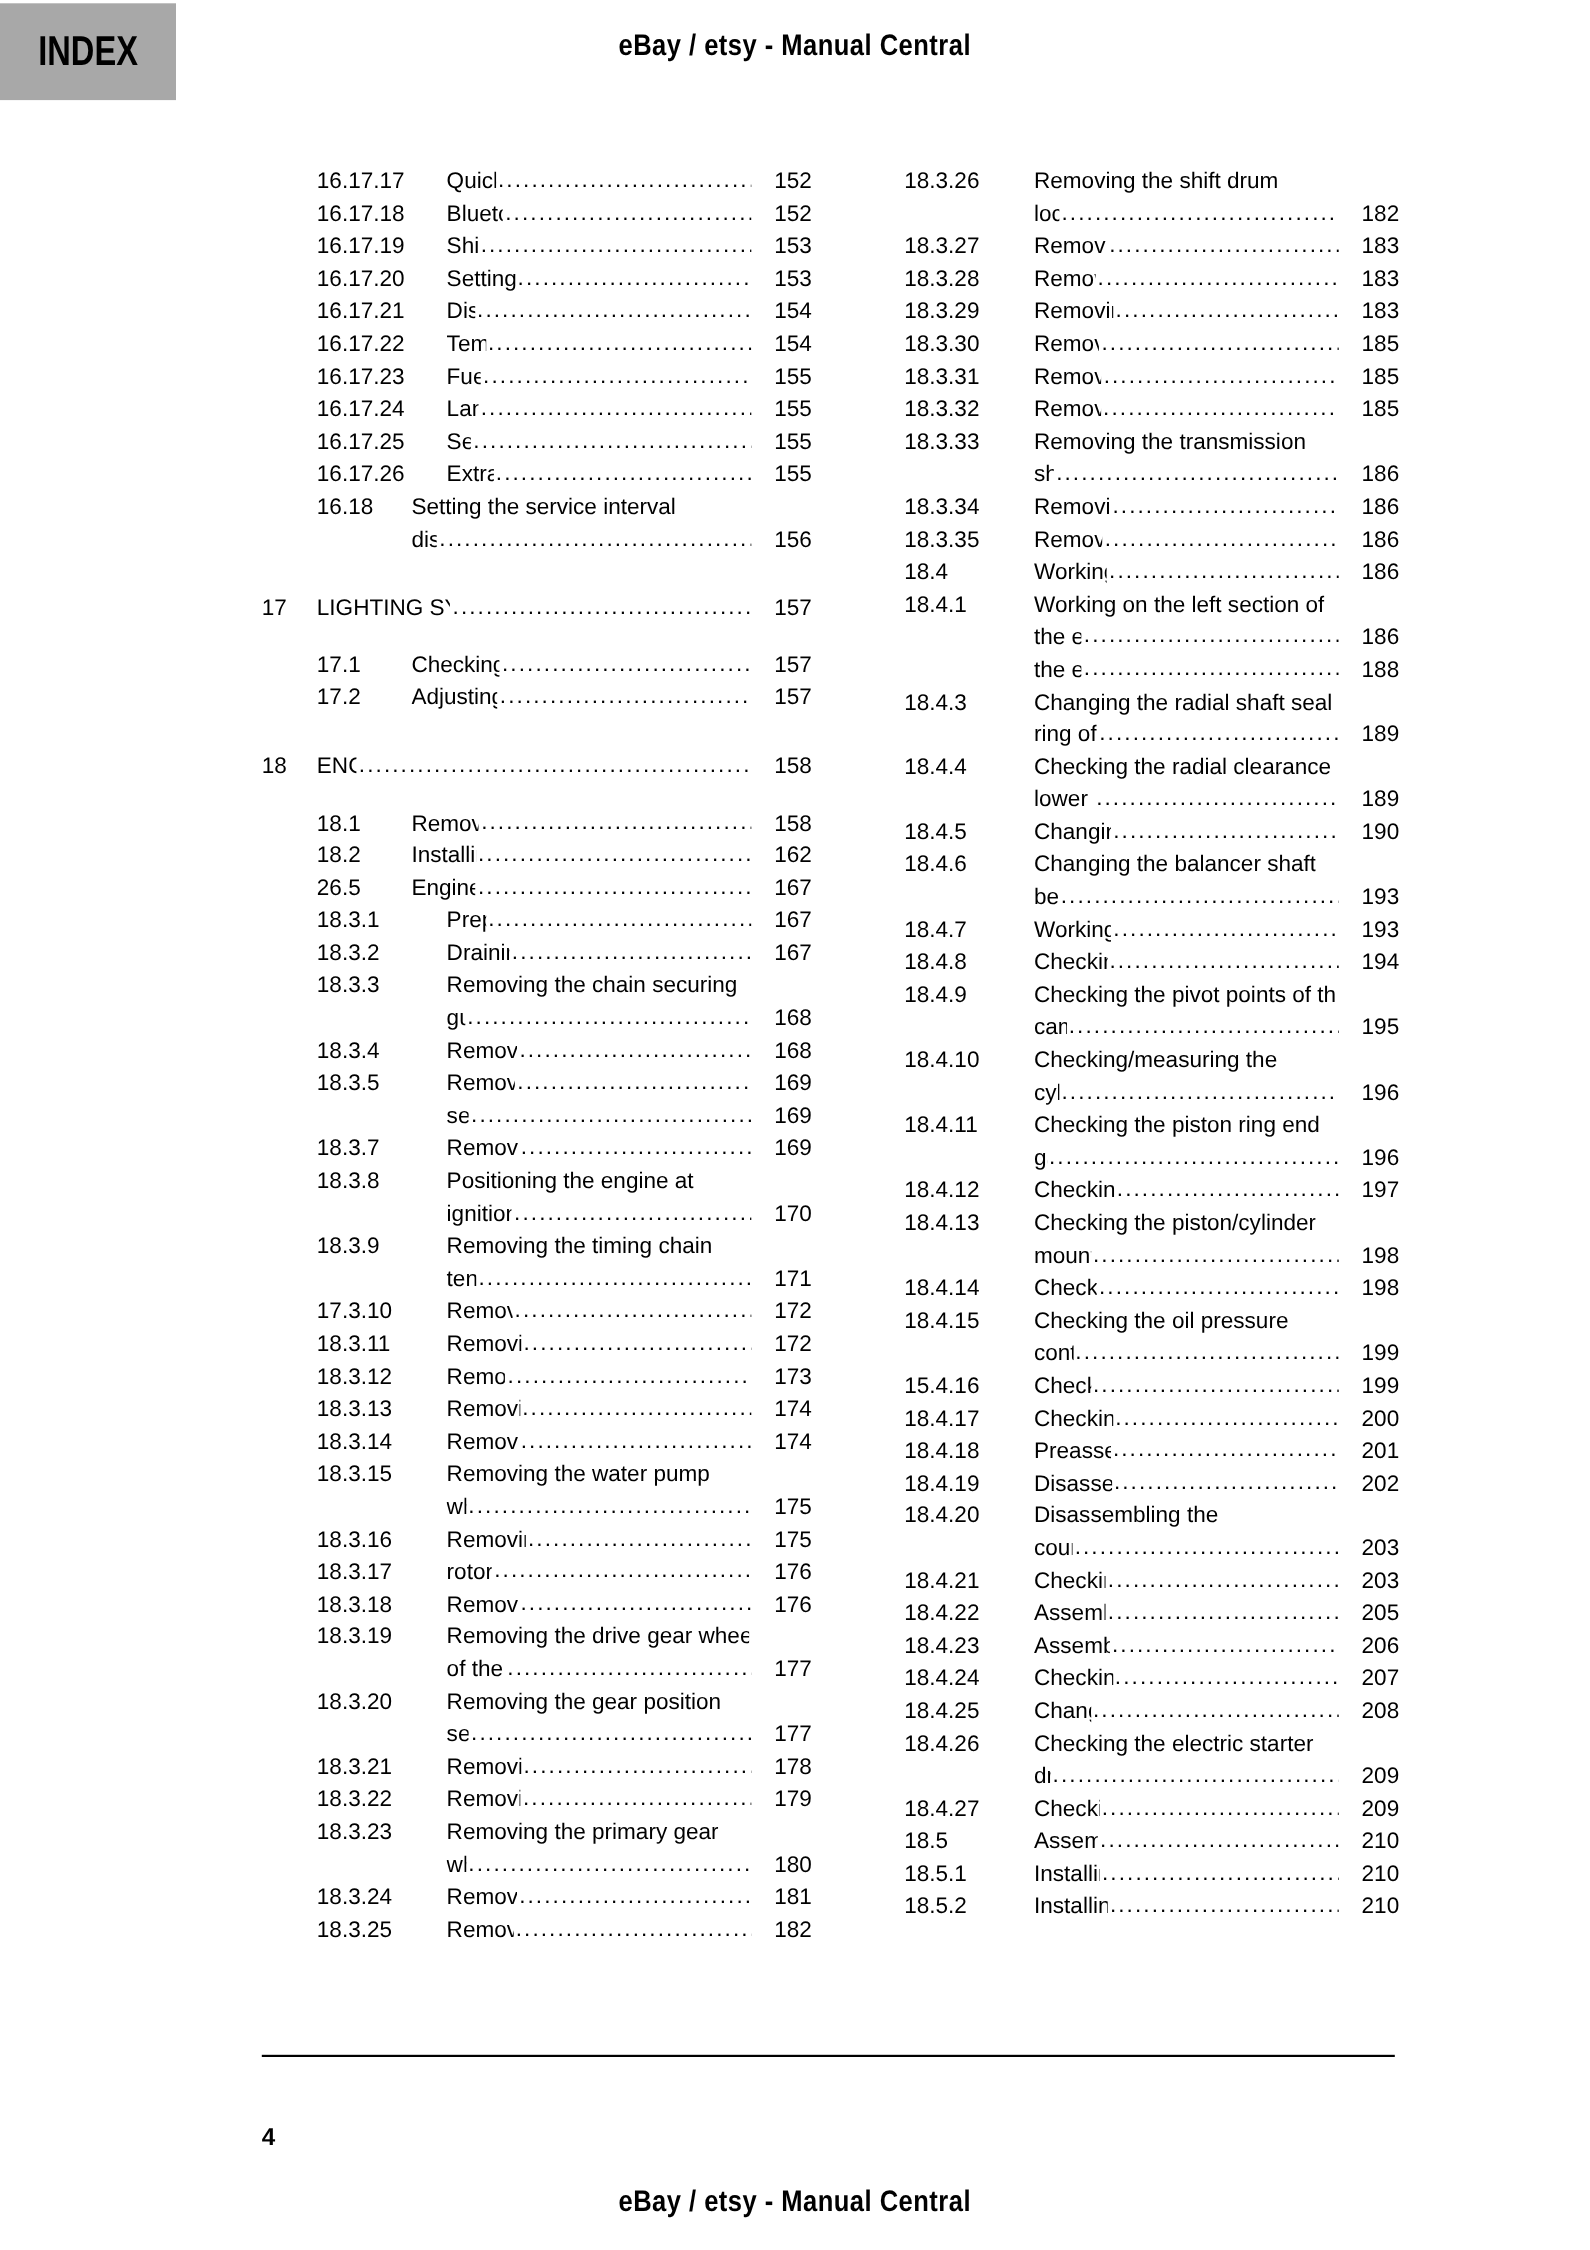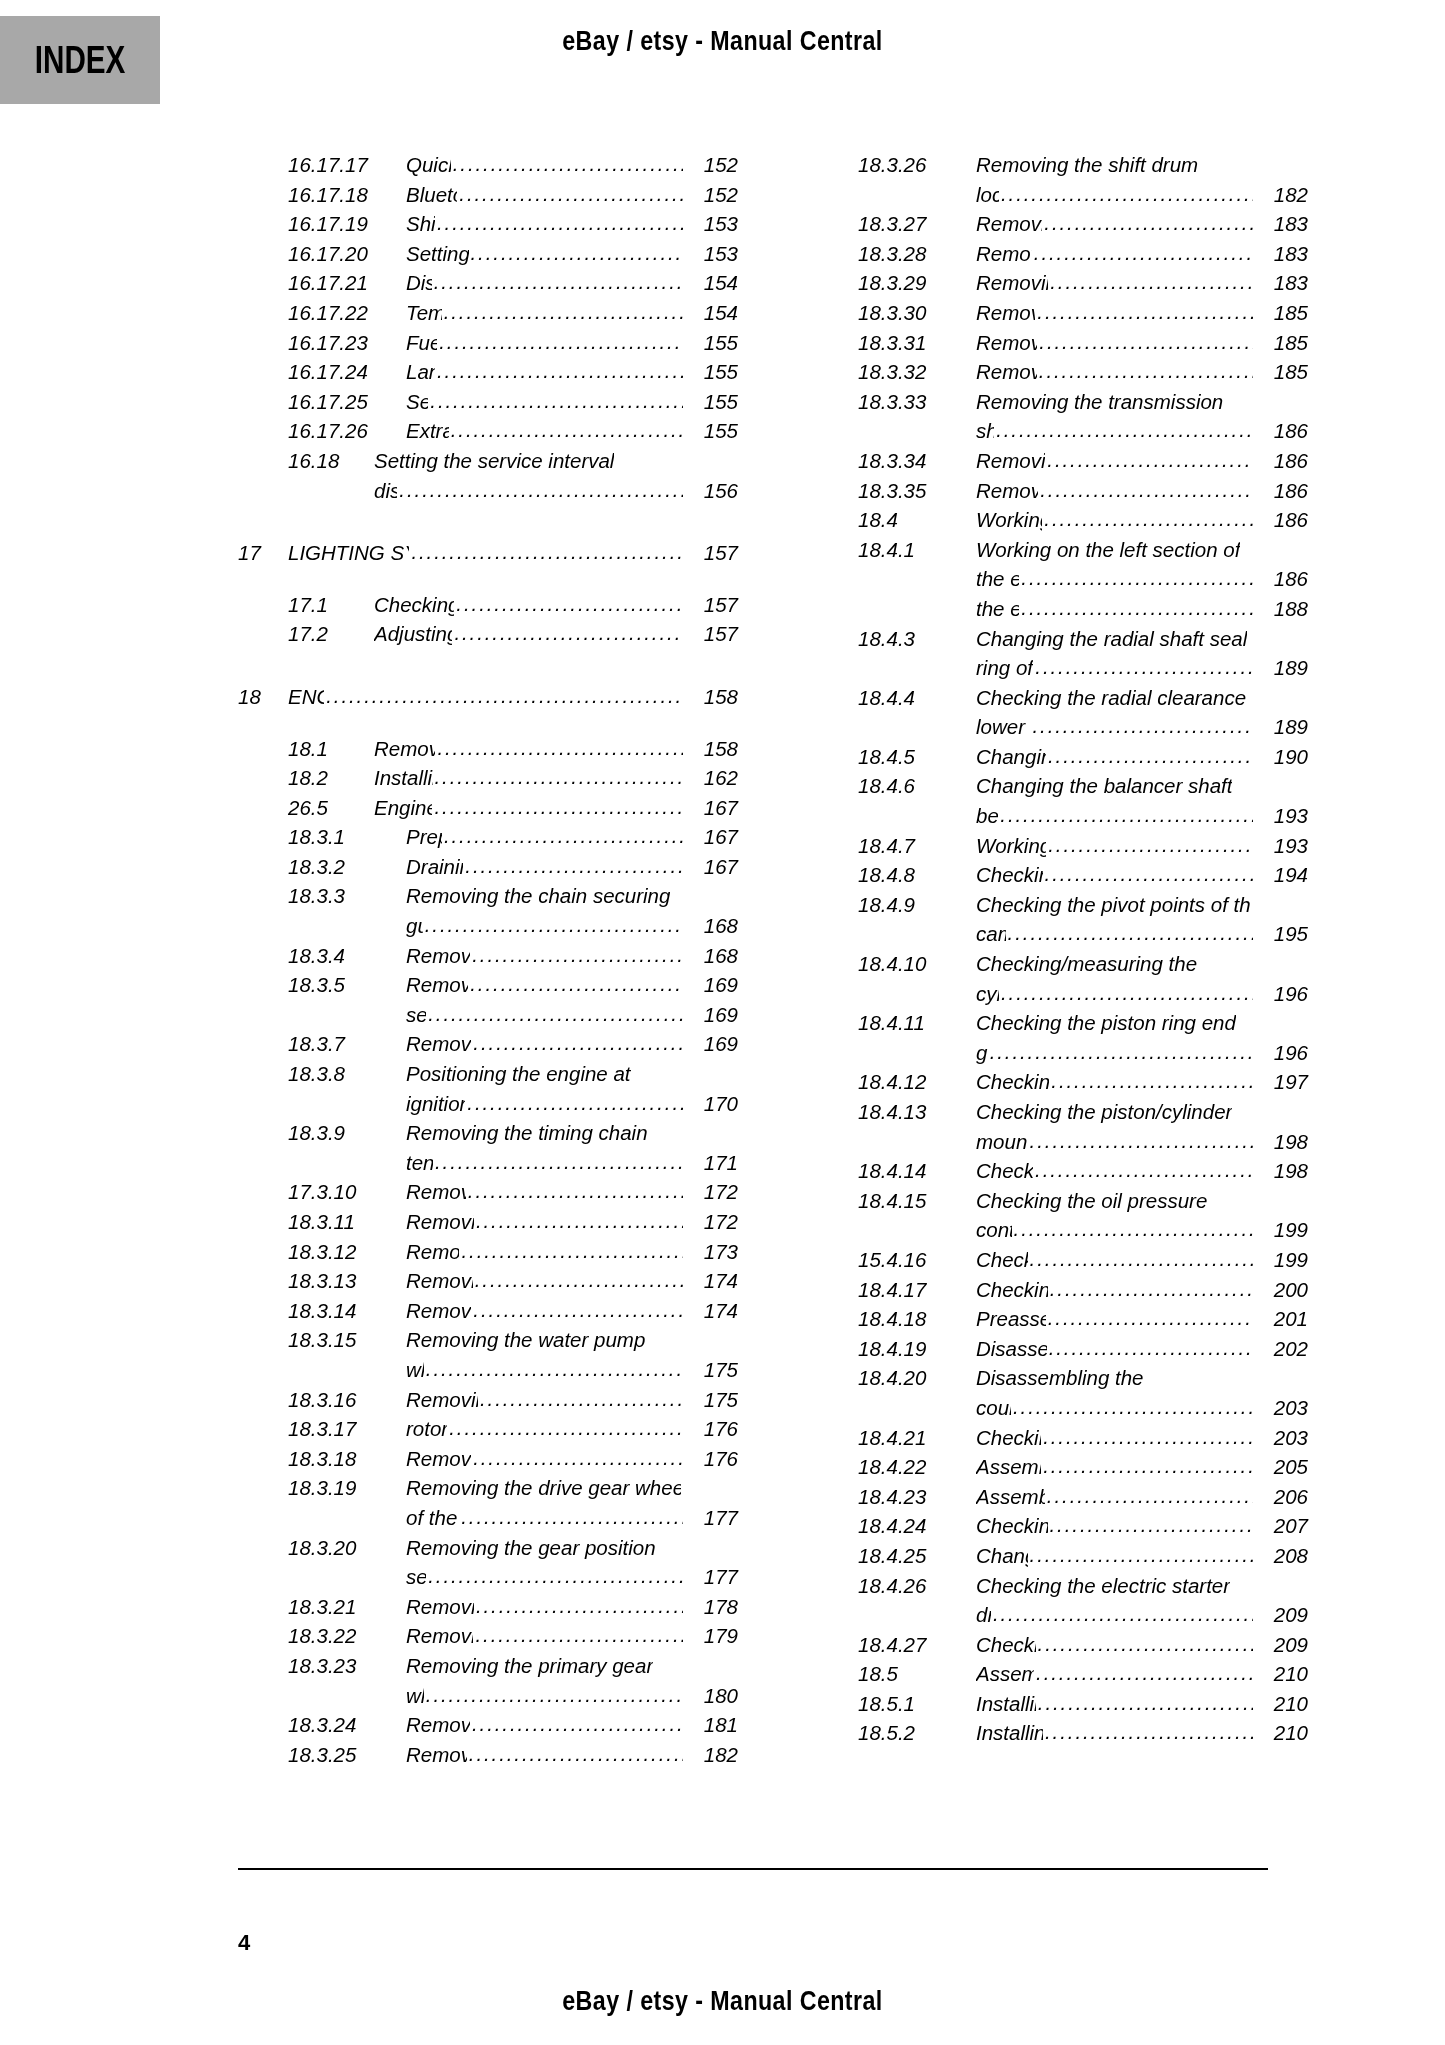--- a/index.html
+++ b/index.html
@@ -17,21 +17,21 @@
   }
 
   
   .page-header {
     position: relative;
     height: 88px;
   }
   .index-tab {
     position: absolute;
     left: 0;
-    top: 16px;
+    top: 3px;
     width: 160px;
     height: 88px;
     background: #a8a8a8;
     display: flex;
     align-items: center;
     justify-content: center;
   }
   .index-tab-label {
     font-family: "Liberation Sans", sans-serif;
     font-weight: bold;
@@ -55,24 +55,23 @@
 
   
   .toc-wrap {
     position: absolute;
     left: 0;
     top: 150px;
     width: 1445px;
   }
   .toc-columns {
     display: flex;
-    gap: 70px;
+    gap: 34px;
     padding: 0 178px 0 238px;
     align-items: flex-start;
-    font-style: italic;
   }
   .toc-col {
     width: 500px;
     flex: 0 0 500px;
   }
 
   .toc-entry {
     display: flex;
     align-items: baseline;
     font-size: 20.5px;

